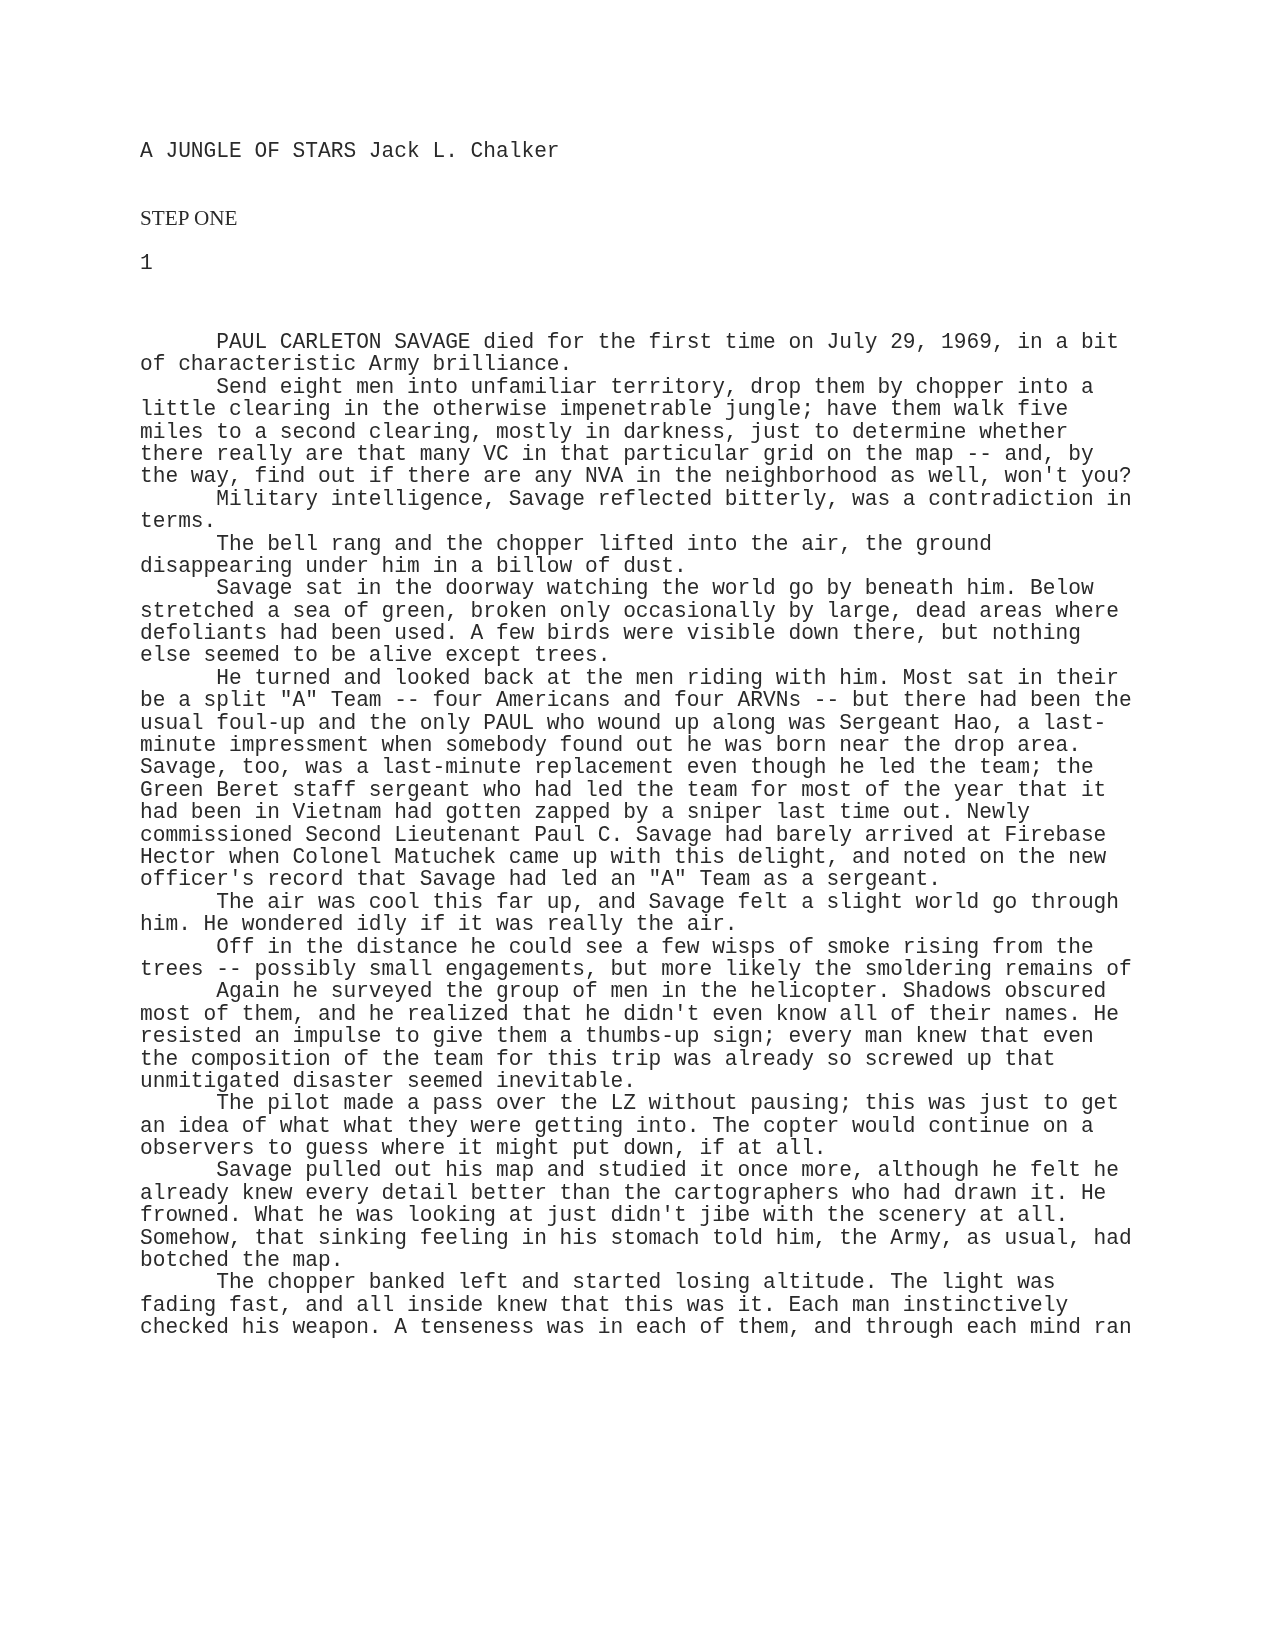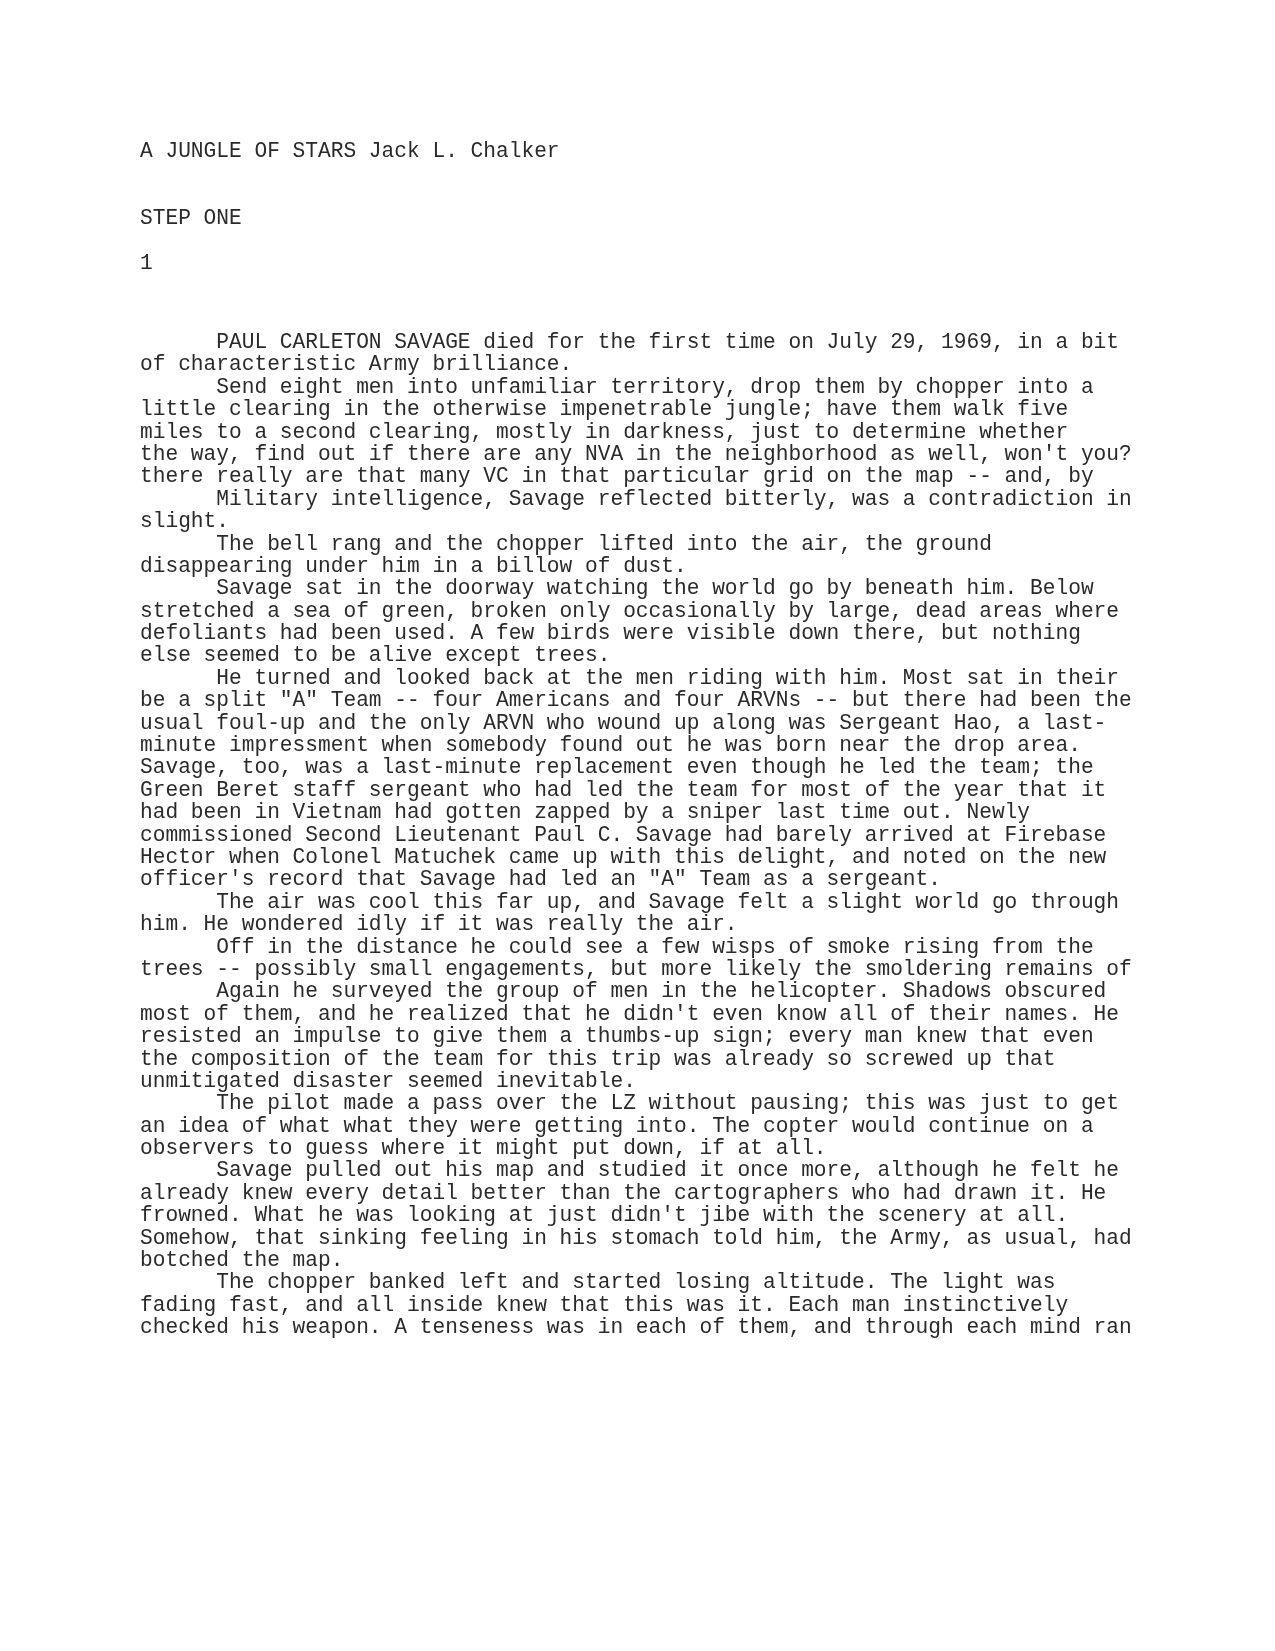--- a/index.html
+++ b/index.html
@@ -4,51 +4,51 @@
 <style>
   html, body { margin: 0; padding: 0; background: #ffffff; }
   body { width: 1275px; height: 1651px; position: relative; overflow: hidden; }
   .page {
     position: absolute; left: 0; top: 0; width: 1051px; height: 1651px;
     background: #ffffff; color: #2a2a2a;
     font-family: "Liberation Mono", "DejaVu Sans Mono", monospace;
     font-size: 21.2px;
   }
   .title { position: absolute; left: 140px; top: 139px; white-space: pre; line-height: 24px; }
-  .step  { position: absolute; left: 140px; top: 206px; white-space: pre; line-height: 24px; }
+  .step  { position: absolute; left: 140px; top: 206px; white-space: pre; line-height: 24px; font-family: Liberation Serif, serif; }
   .chap  { position: absolute; left: 140px; top: 251px; white-space: pre; line-height: 24px; }
   .body  { position: absolute; left: 140px; top: 330px; width: 1000px; }
   .line  { display: block; white-space: pre; height: 22.4px; line-height: 24px; }
 </style>
 </head>
 <body>
 
 <div class="page">
   <div class="title">A JUNGLE OF STARS Jack L. Chalker</div>
   <div class="step">STEP ONE</div>
   <div class="chap">1</div>
   <div class="body" id="body-text">
       <span class="line">      PAUL CARLETON SAVAGE died for the first time on July 29, 1969, in a bit</span>
       <span class="line">of characteristic Army brilliance.</span>
       <span class="line">      Send eight men into unfamiliar territory, drop them by chopper into a</span>
       <span class="line">little clearing in the otherwise impenetrable jungle; have them walk five</span>
       <span class="line">miles to a second clearing, mostly in darkness, just to determine whether</span>
+      <span class="line">there really are that many VC in that particular grid on the map -- and, by</span>
       <span class="line">the way, find out if there are any NVA in the neighborhood as well, won't you?</span>
-      <span class="line">there really are that many VC in that particular grid on the map -- and, by</span>
       <span class="line">      Military intelligence, Savage reflected bitterly, was a contradiction in</span>
-      <span class="line">slight.</span>
+      <span class="line">terms.</span>
       <span class="line">      The bell rang and the chopper lifted into the air, the ground</span>
       <span class="line">disappearing under him in a billow of dust.</span>
       <span class="line">      Savage sat in the doorway watching the world go by beneath him. Below</span>
       <span class="line">stretched a sea of green, broken only occasionally by large, dead areas where</span>
       <span class="line">defoliants had been used. A few birds were visible down there, but nothing</span>
       <span class="line">else seemed to be alive except trees.</span>
       <span class="line">      He turned and looked back at the men riding with him. Most sat in their</span>
       <span class="line">be a split "A" Team -- four Americans and four ARVNs -- but there had been the</span>
-      <span class="line">usual foul-up and the only ARVN who wound up along was Sergeant Hao, a last-</span>
+      <span class="line">usual foul-up and the only PAUL who wound up along was Sergeant Hao, a last-</span>
       <span class="line">minute impressment when somebody found out he was born near the drop area.</span>
       <span class="line">Savage, too, was a last-minute replacement even though he led the team; the</span>
       <span class="line">Green Beret staff sergeant who had led the team for most of the year that it</span>
       <span class="line">had been in Vietnam had gotten zapped by a sniper last time out. Newly</span>
       <span class="line">commissioned Second Lieutenant Paul C. Savage had barely arrived at Firebase</span>
       <span class="line">Hector when Colonel Matuchek came up with this delight, and noted on the new</span>
       <span class="line">officer's record that Savage had led an "A" Team as a sergeant.</span>
       <span class="line">      The air was cool this far up, and Savage felt a slight world go through</span>
       <span class="line">him. He wondered idly if it was really the air.</span>
       <span class="line">      Off in the distance he could see a few wisps of smoke rising from the</span>

